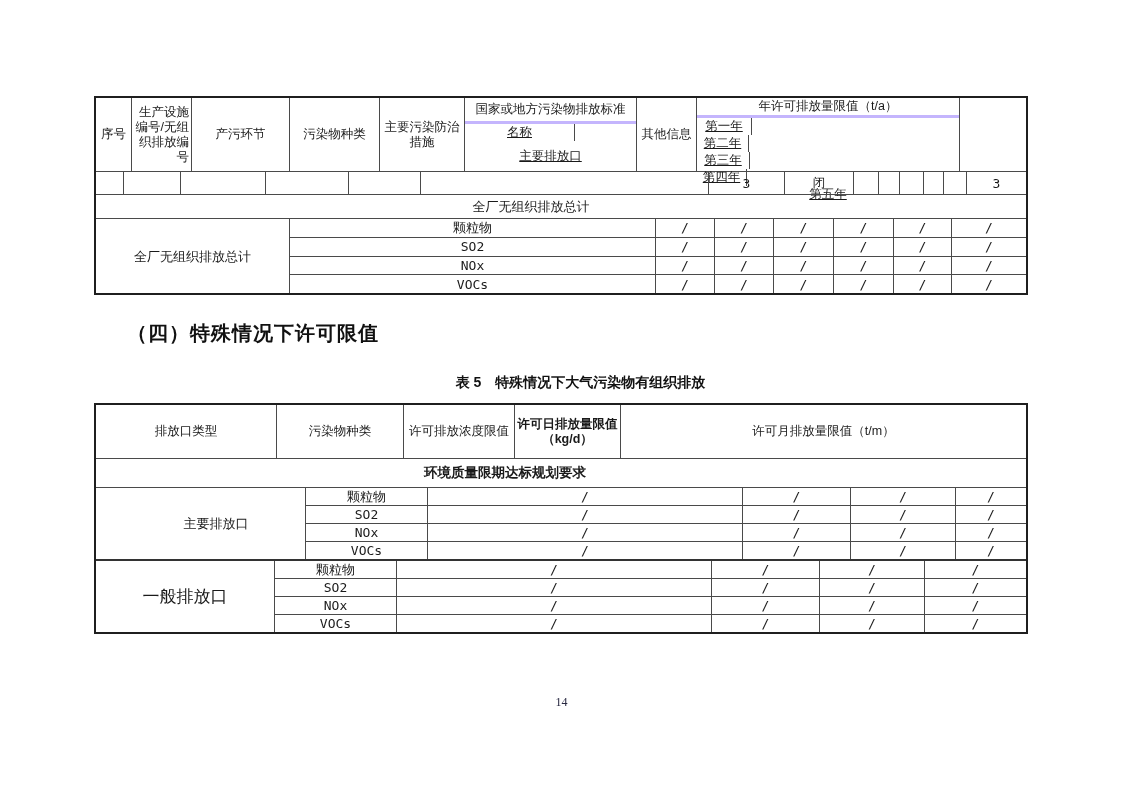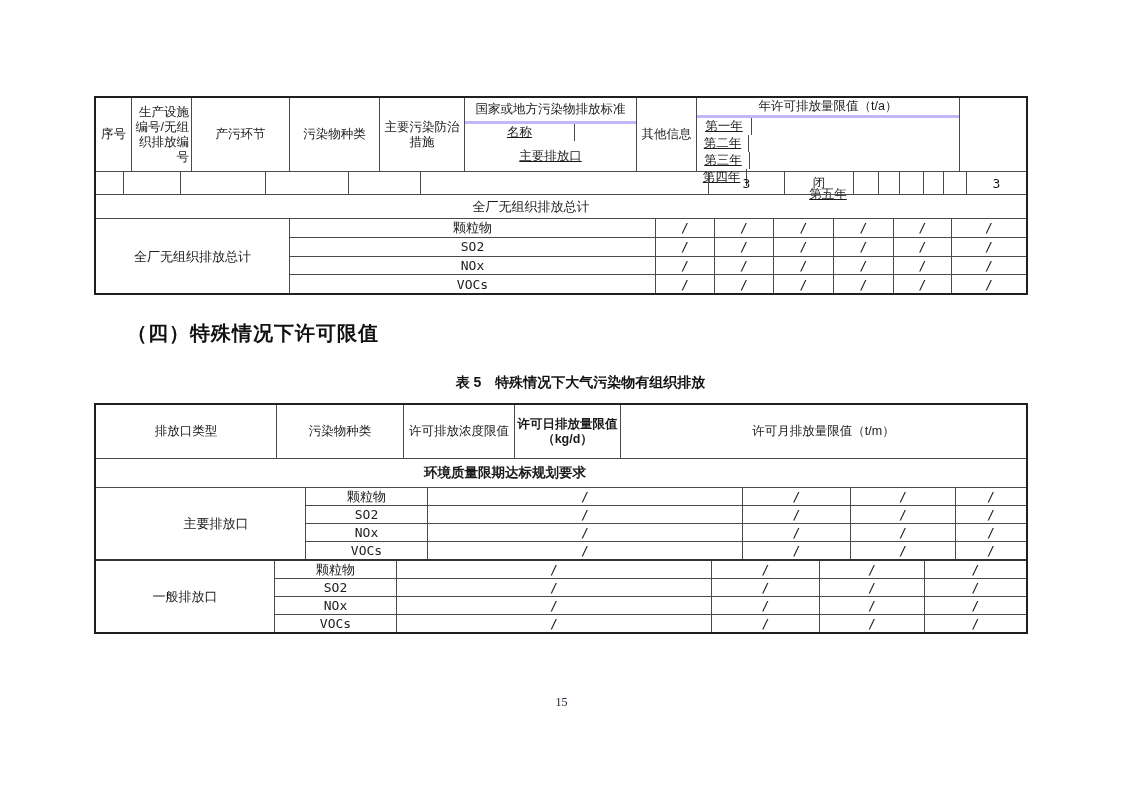--- a/index.html
+++ b/index.html
@@ -185,21 +185,21 @@
         <div class="c mono" style="width:122px;">VOCs</div>
         <div class="c mono" style="width:315px;">/</div>
         <div class="c mono" style="width:108px;">/</div>
         <div class="c mono" style="width:105px;">/</div>
         <div class="c mono" style="flex:1;">/</div>
       </div>
     </div>
   </div>
 
   <div class="row" style="flex:1;">
-    <div class="c" style="width:179px;font-size:13px;">一般排放口</div>
+    <div class="c" style="width:179px;font-size:17px;">一般排放口</div>
     <div class="sub">
       <div class="subrow">
         <div class="c mono" style="width:122px;">颗粒物</div>
         <div class="c mono" style="width:315px;">/</div>
         <div class="c mono" style="width:108px;">/</div>
         <div class="c mono" style="width:105px;">/</div>
         <div class="c mono" style="flex:1;">/</div>
       </div>
       <div class="subrow">
         <div class="c mono" style="width:122px;">SO2</div>
@@ -219,13 +219,13 @@
         <div class="c mono" style="width:122px;">VOCs</div>
         <div class="c mono" style="width:315px;">/</div>
         <div class="c mono" style="width:108px;">/</div>
         <div class="c mono" style="width:105px;">/</div>
         <div class="c mono" style="flex:1;">/</div>
       </div>
     </div>
   </div>
 </div>
 
-<div class="pagenum">15</div>
+<div class="pagenum">14</div>
 
 </body></html>

